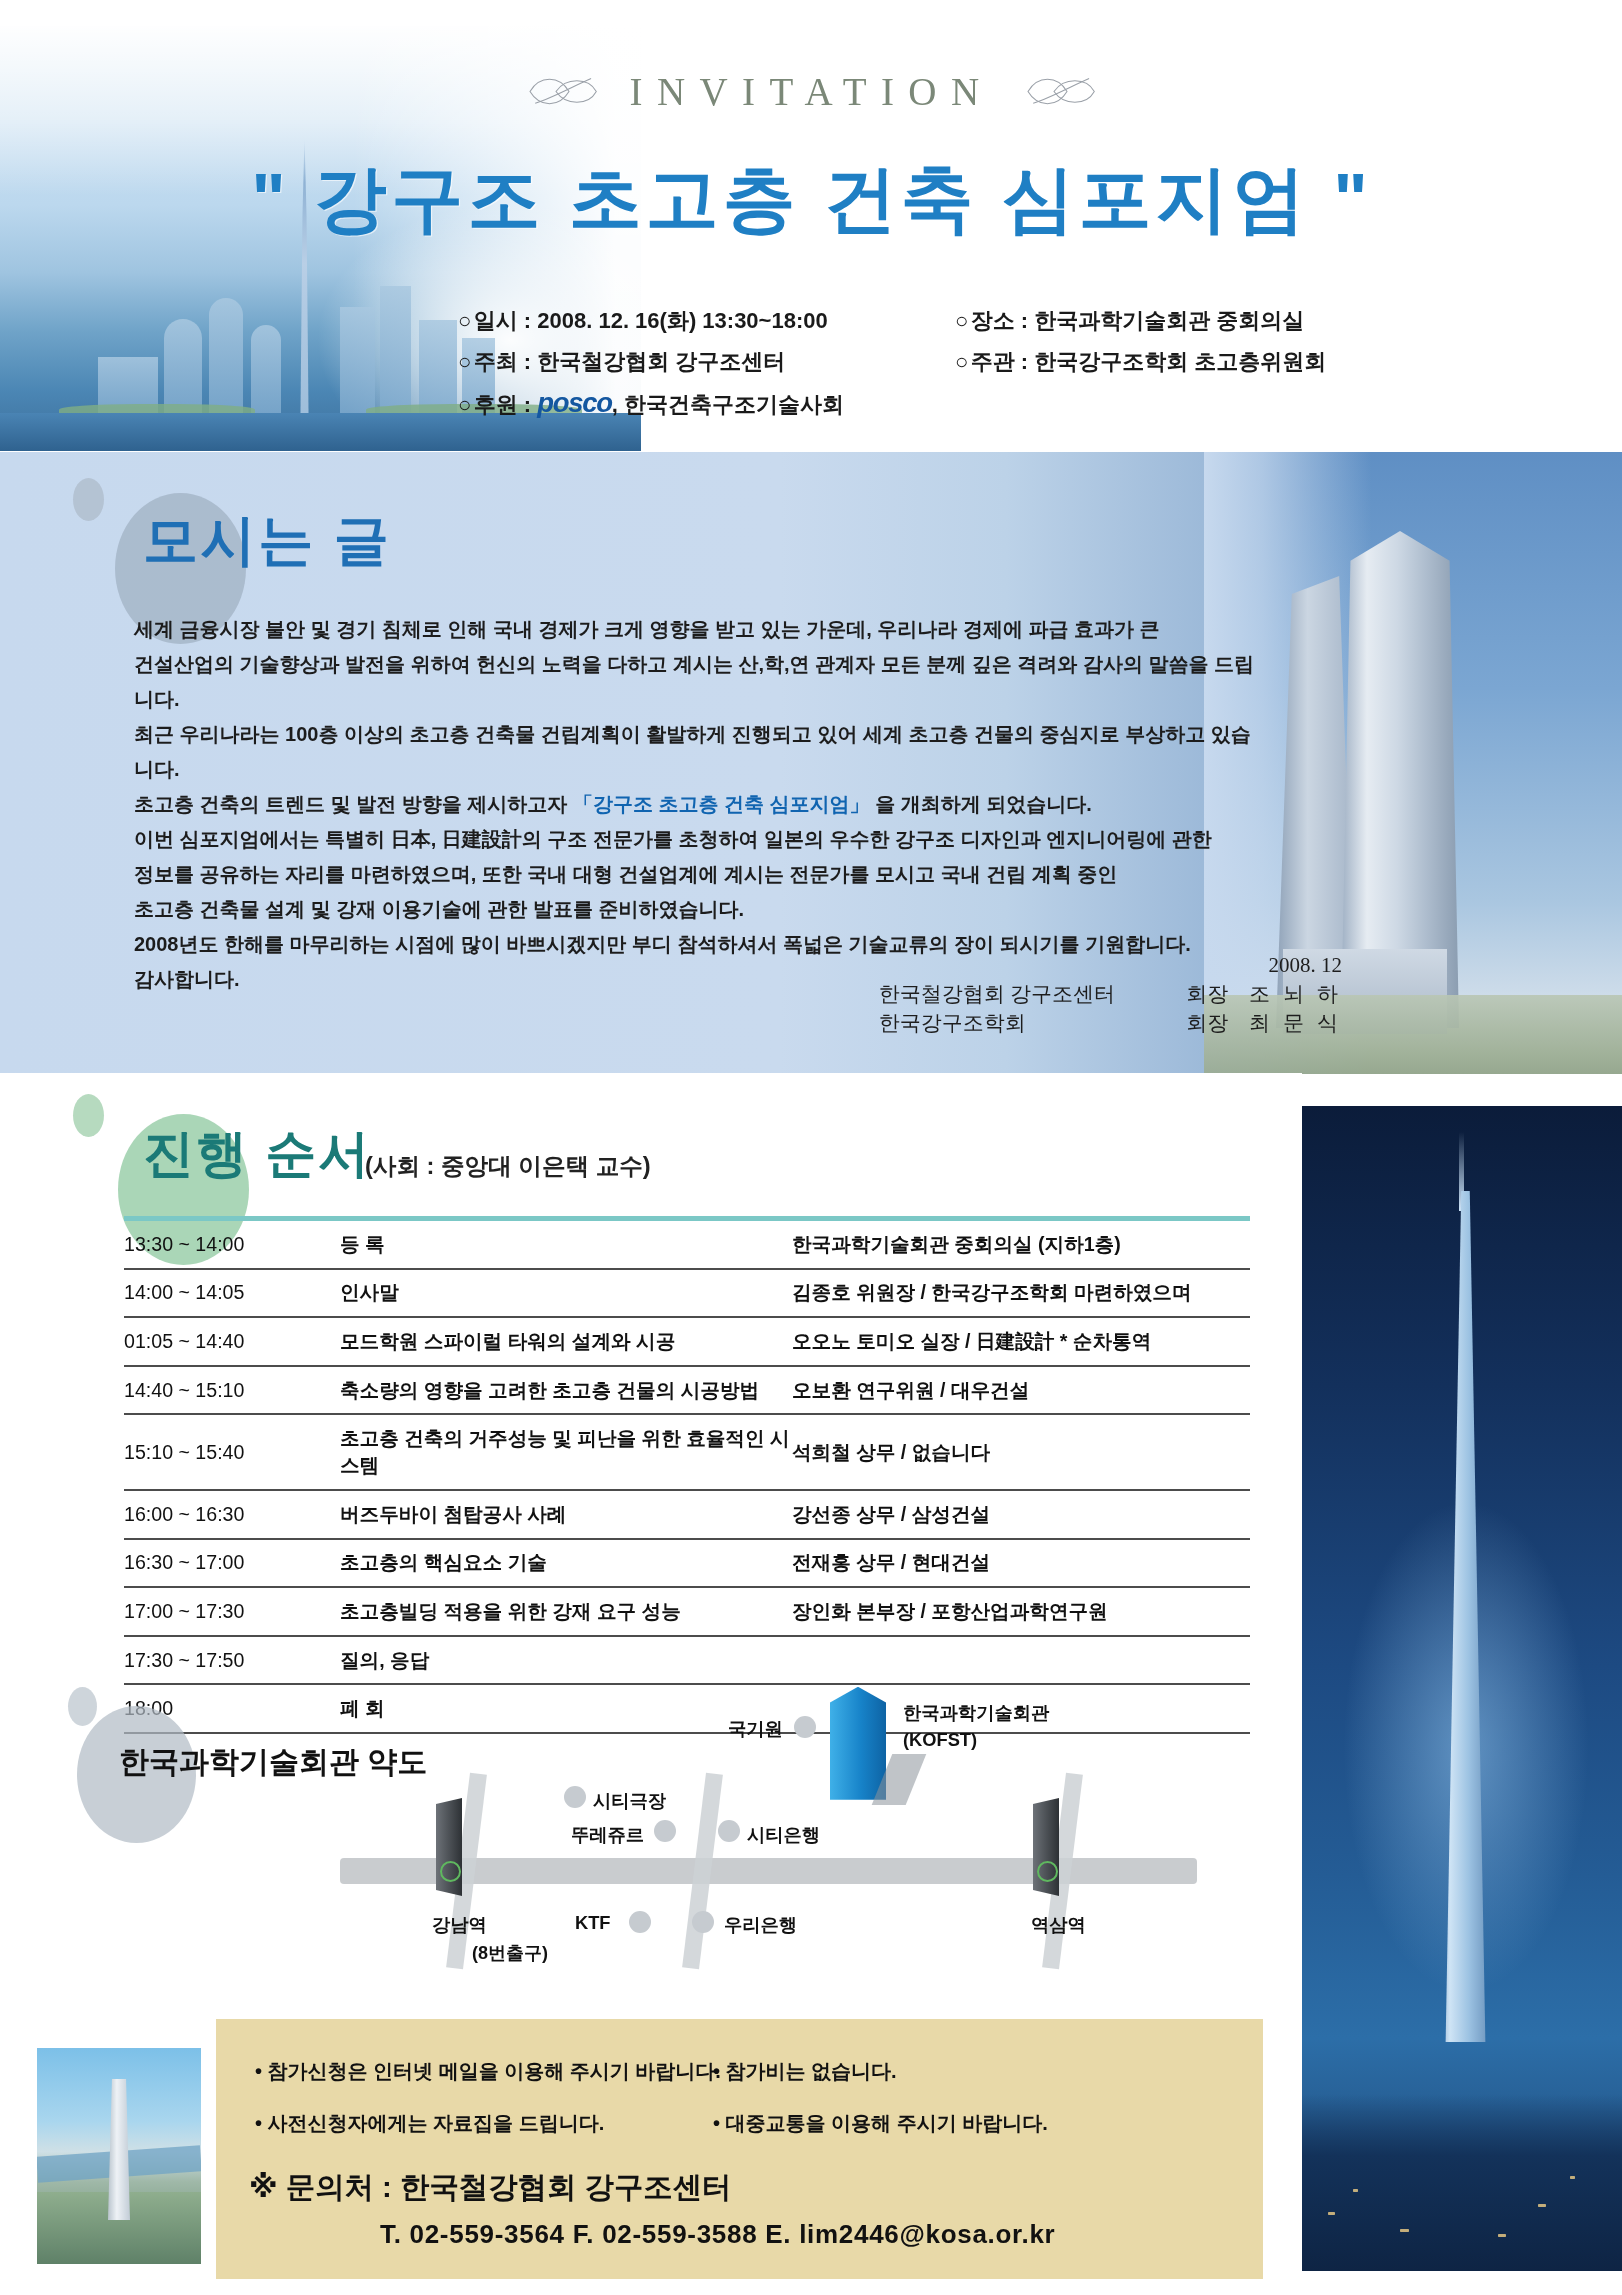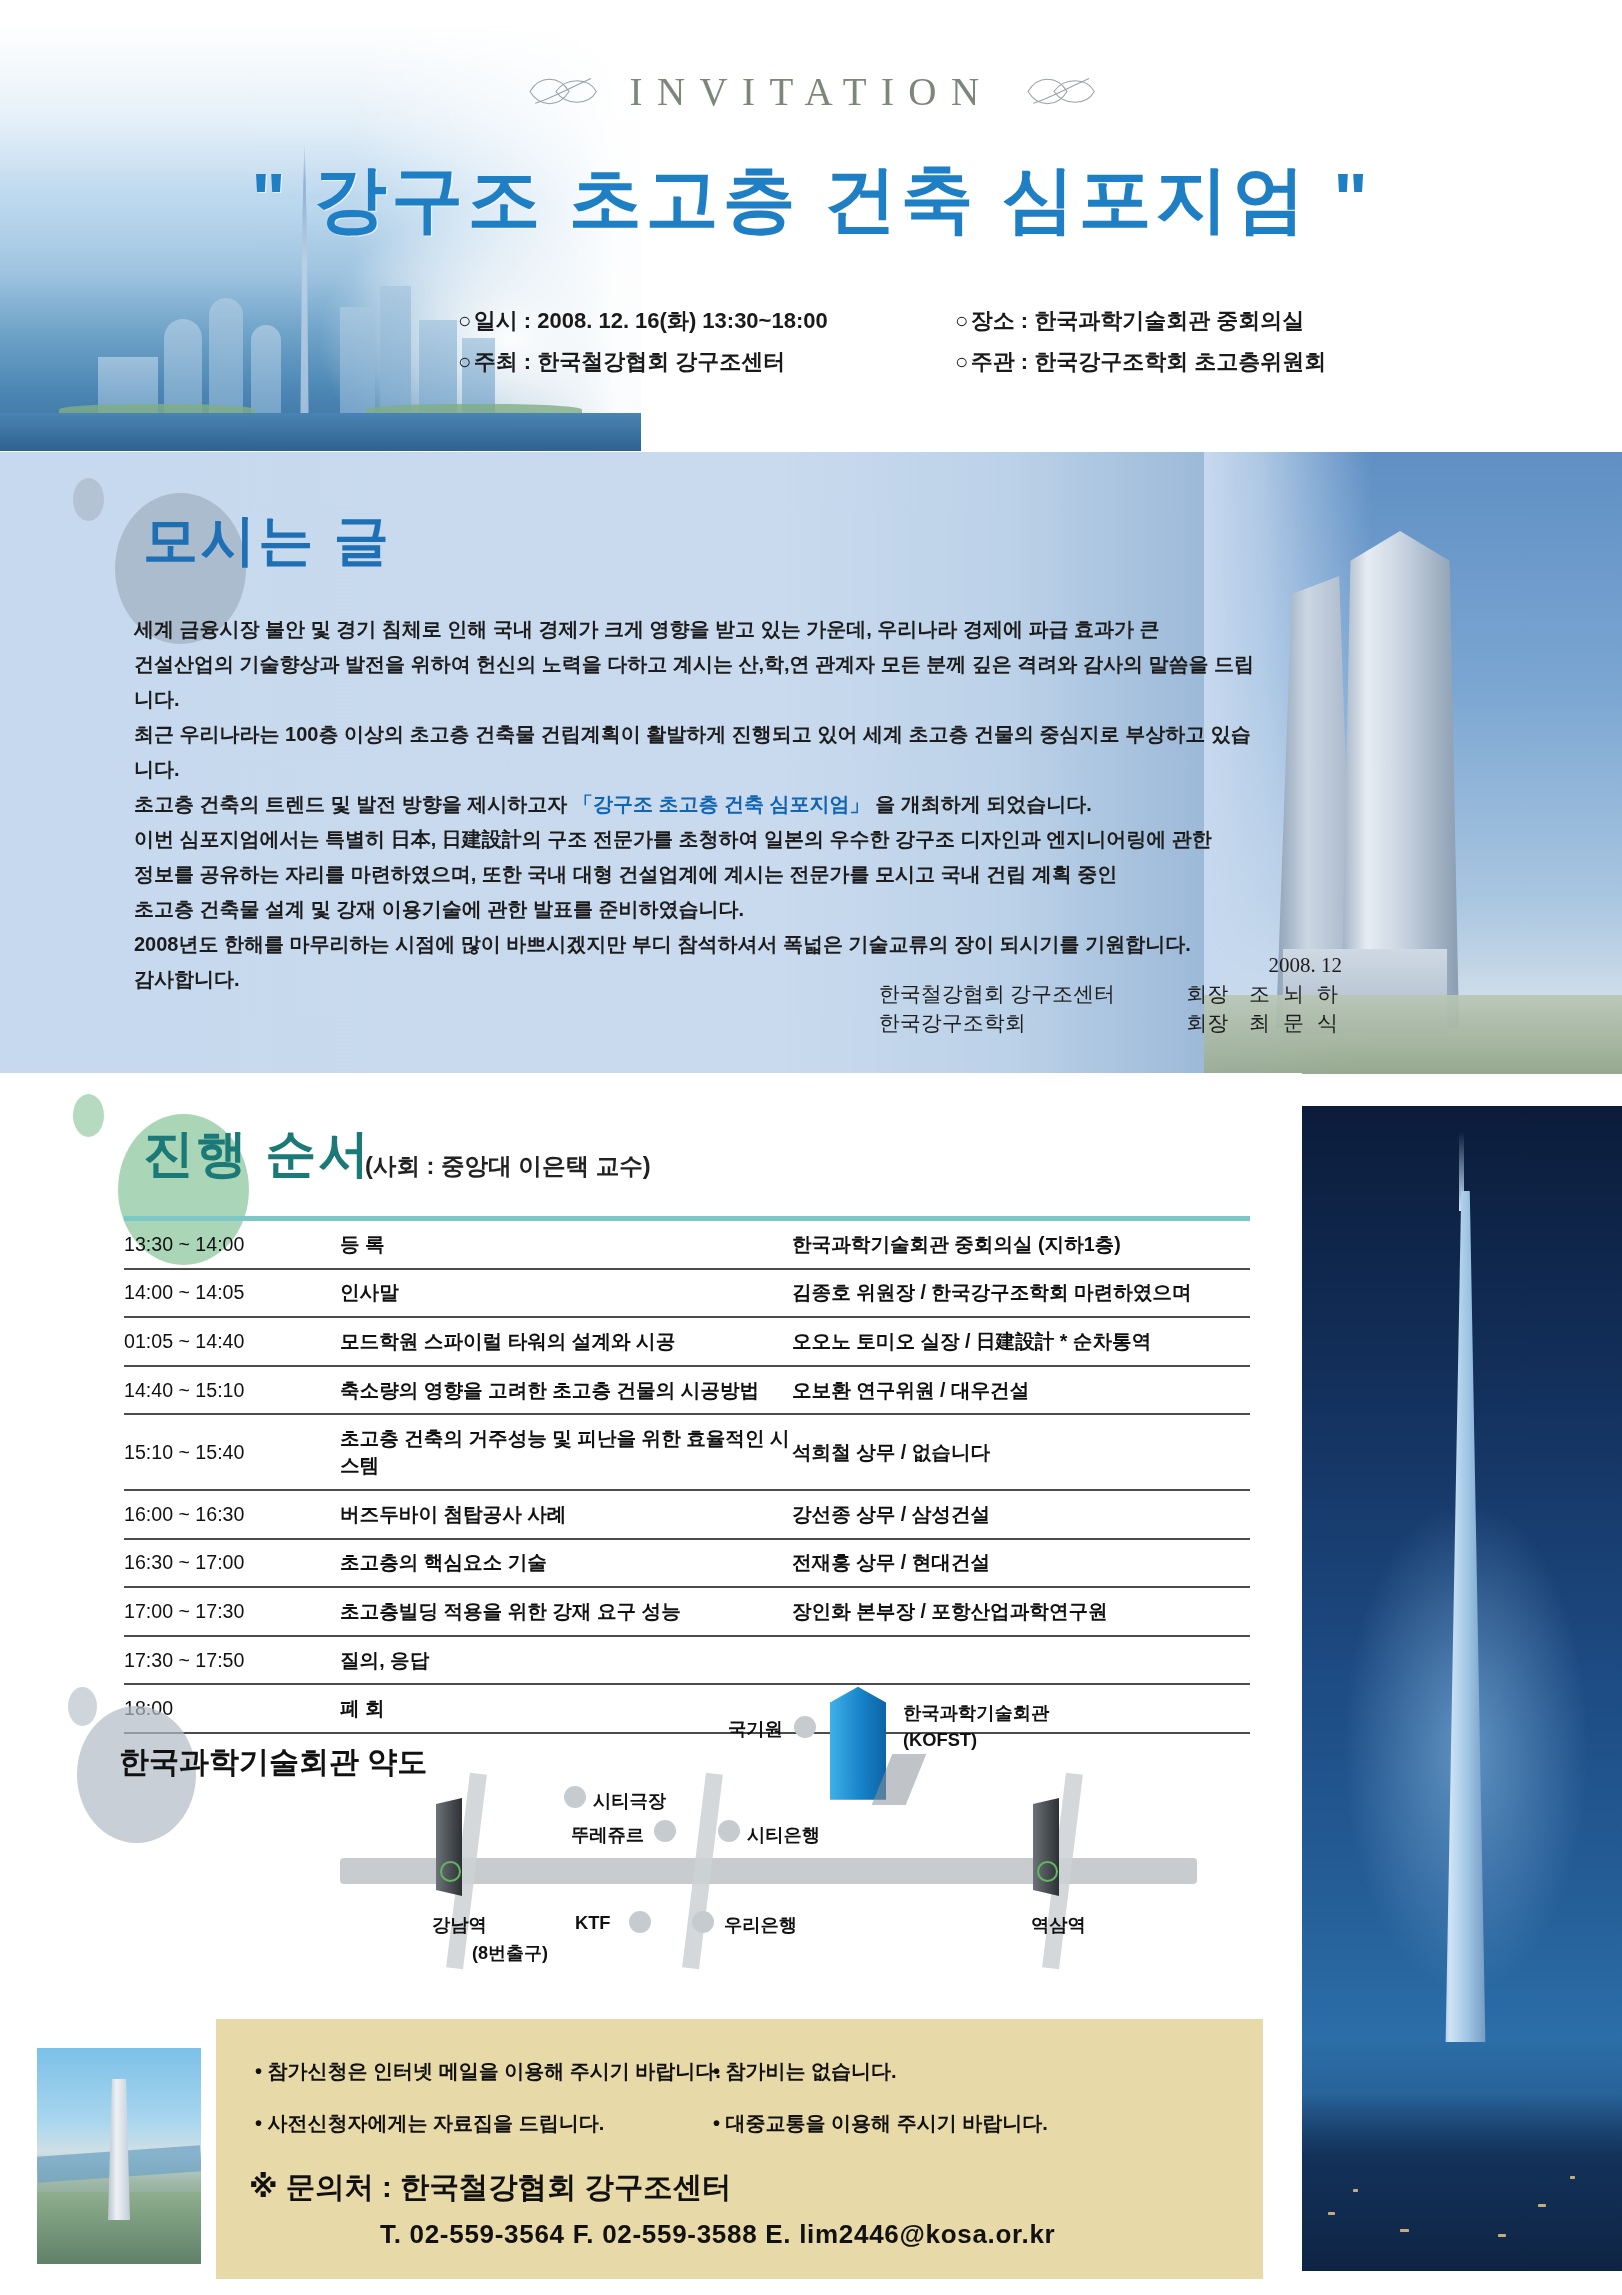--- a/index.html
+++ b/index.html
@@ -237,20 +237,25 @@
         </div>
       </div>
       <div class="info-row">
         <div class="info-item col1">
           <span class="info-bullet">○</span><span>주최 : 한국철강협회 강구조센터</span>
         </div>
         <div class="info-item">
           <span class="info-bullet">○</span><span>주관 : 한국강구조학회 초고층위원회</span>
         </div>
       </div>
+      <div class="info-row">
+        <div class="info-item">
+          <span class="info-bullet">○</span><span>후원 : </span><span class="posco">posco</span><span>, 한국건축구조기술사회</span>
+        </div>
+      </div>
     </div>
   </div>
 
   <div class="greeting">
     <div class="greet-tower">
       <div class="gt-body2"></div>
       <div class="gt-body"></div>
       <div class="gt-podium"></div>
       <div class="gt-ground"></div>
     </div>

